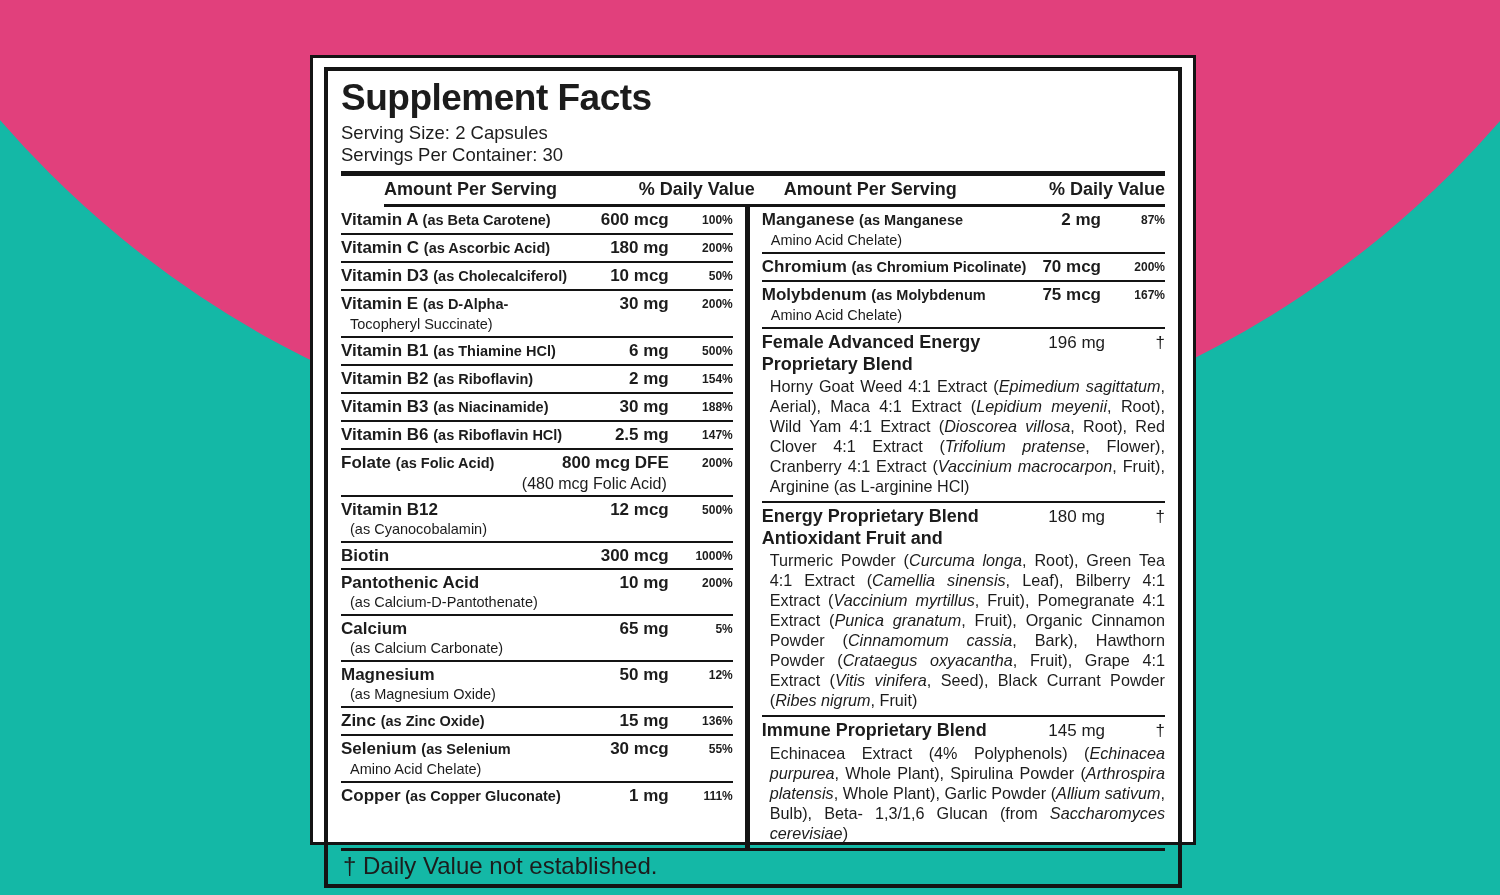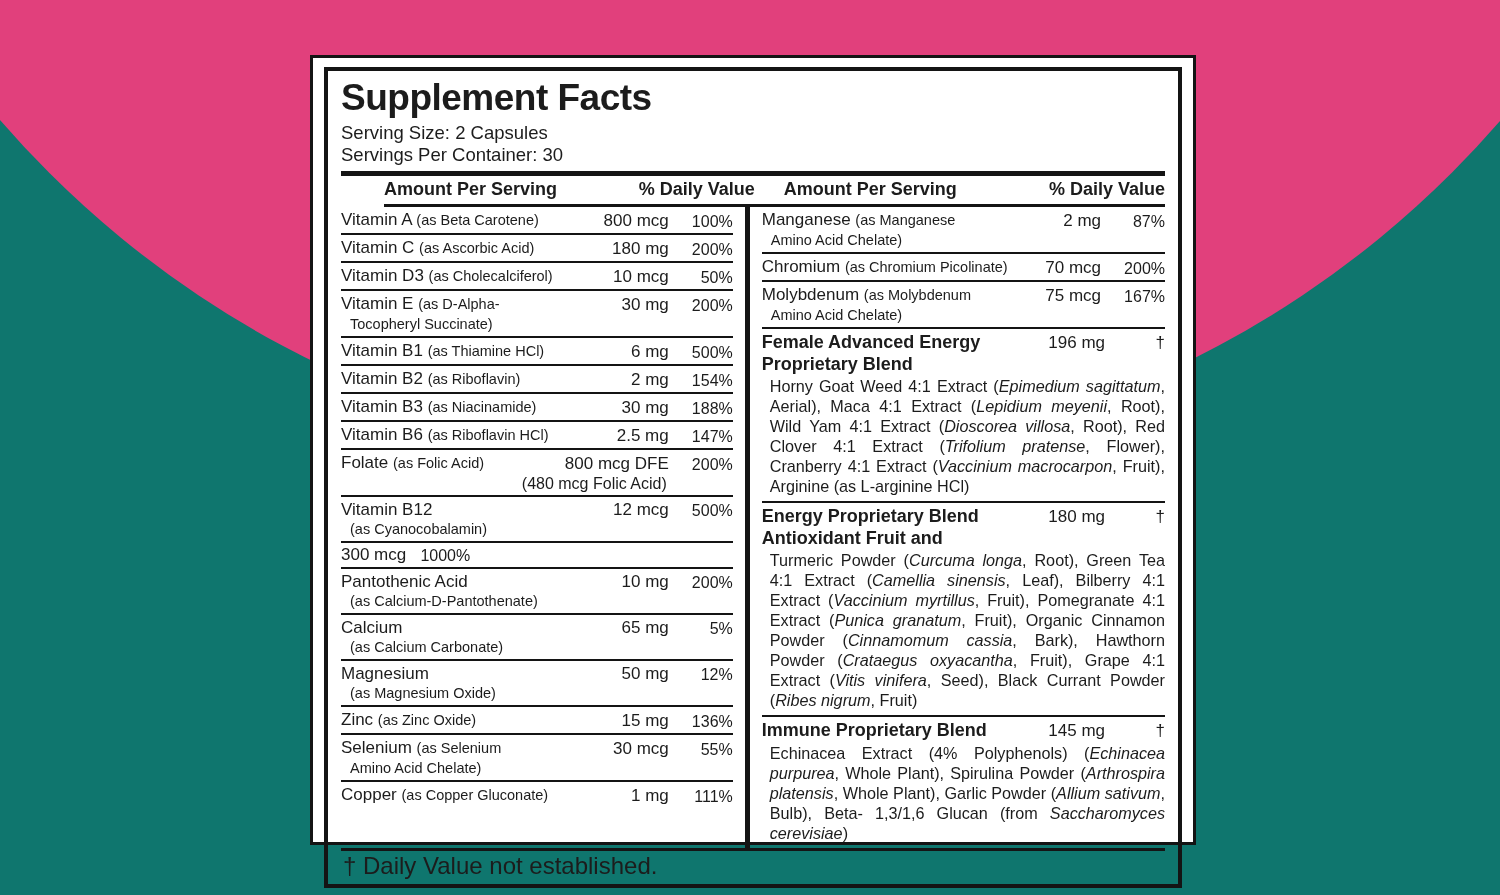--- a/index.html
+++ b/index.html
@@ -18,40 +18,40 @@
   .hl{width:49%;padding-right:12px;}
   .hspace{width:5px;}
   .hr{flex:1;padding-left:12px;}
   .cols{display:flex;border-bottom:3px solid #141414;align-items:stretch;}
   .col{box-sizing:border-box;}
   .col-left{width:49%;padding-right:12px;}
   .vdiv{width:5px;background:#141414;}
   .col-right{flex:1;padding-left:12px;}
   .row{border-bottom:2px solid #141414;padding:2px 0 2px;}
   .col > .row:last-child, .col > .blend:last-child{border-bottom:none;}
-  .l1{display:flex;align-items:flex-end;}
+  .l1{display:flex;align-items:center;font-weight:bold;}
   .r-name{flex:1;font-size:17px;line-height:21px;white-space:nowrap;}
   .as{font-size:14.5px;}
   .r-amt{font-size:17px;white-space:nowrap;text-align:right;}
-  .r-dv{width:64px;text-align:right;font-size:16px;white-space:nowrap;}
+  .r-dv{width:64px;text-align:right;font-size:12px;white-space:nowrap;}
   .l2{font-size:14.5px;line-height:19px;padding-left:9px;}
   .l2.amt2{text-align:right;padding-right:66px;font-size:16px;}
   .blend{border-bottom:2px solid #141414;padding:3px 0 3px;}
   .b-head{display:flex;align-items:flex-start;justify-content:flex-end;}
   .b-name{flex:1;font-weight:bold;font-size:18px;line-height:21.5px;}
   .b-amt{font-size:17px;white-space:nowrap;padding-top:1px;}
   .b-dv{width:60px;text-align:right;font-size:17px;padding-top:1px;}
   .b-desc{font-size:16.2px;line-height:20px;text-align:justify;padding:1px 0 2px 8px;}
   .b-desc .it{font-style:italic;}
   .footnote{font-size:24px;line-height:22px;padding:4px 2px 7px;}
 </style>
 </head>
 <body>
 
-<div class="page" style="background: #0f766e;">
+<div class="page" style="background: #14b8a6;">
   <div class="pink" style="background: rgb(225, 64, 124);"></div>
 
   <div class="panel">
     <div class="facts">
       <div class="title">Supplement Facts</div>
       <div class="serving">Serving Size: 2 Capsules</div>
       <div class="serving">Servings Per Container: 30</div>
       <div class="thickbar"></div>
 
       <div class="hdr">
@@ -64,21 +64,21 @@
           <span>Amount Per Serving</span>
           <span>% Daily Value</span>
         </div>
       </div>
 
       <div class="cols">
         <div class="col col-left" id="left-col">
             <div class="row">
               <div class="l1">
                 <span class="r-name">Vitamin A <span class="as">(as Beta Carotene)</span></span>
-                <span class="r-amt">800 mcg</span>
+                <span class="r-amt">600 mcg</span>
                 <span class="r-dv">100%</span>
               </div>
             </div>
             <div class="row">
               <div class="l1">
                 <span class="r-name">Vitamin C <span class="as">(as Ascorbic Acid)</span></span>
                 <span class="r-amt">180 mg</span>
                 <span class="r-dv">200%</span>
               </div>
             </div>
@@ -136,20 +136,21 @@
             <div class="row">
               <div class="l1">
                 <span class="r-name">Vitamin B12</span>
                 <span class="r-amt">12 mcg</span>
                 <span class="r-dv">500%</span>
               </div>
               <div class="l2 as">(as Cyanocobalamin)</div>
             </div>
             <div class="row">
               <div class="l1">
+                <span class="r-name">Biotin</span>
                 <span class="r-amt">300 mcg</span>
                 <span class="r-dv">1000%</span>
               </div>
             </div>
             <div class="row">
               <div class="l1">
                 <span class="r-name">Pantothenic Acid</span>
                 <span class="r-amt">10 mg</span>
                 <span class="r-dv">200%</span>
               </div>

